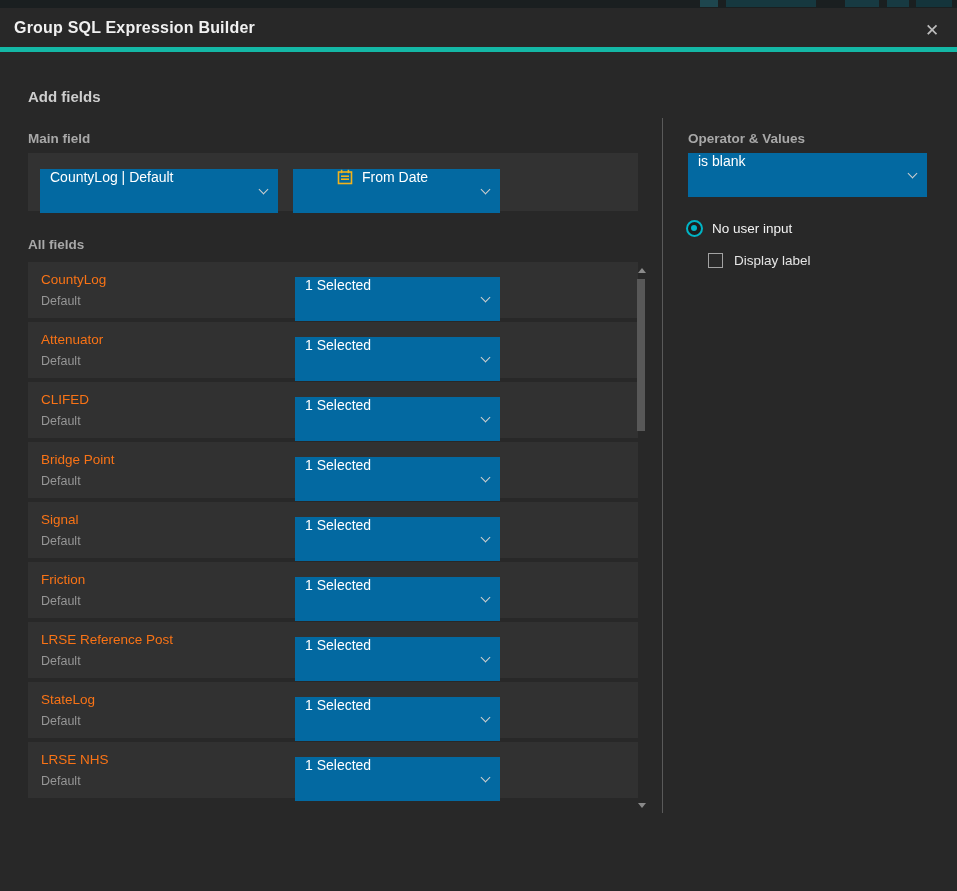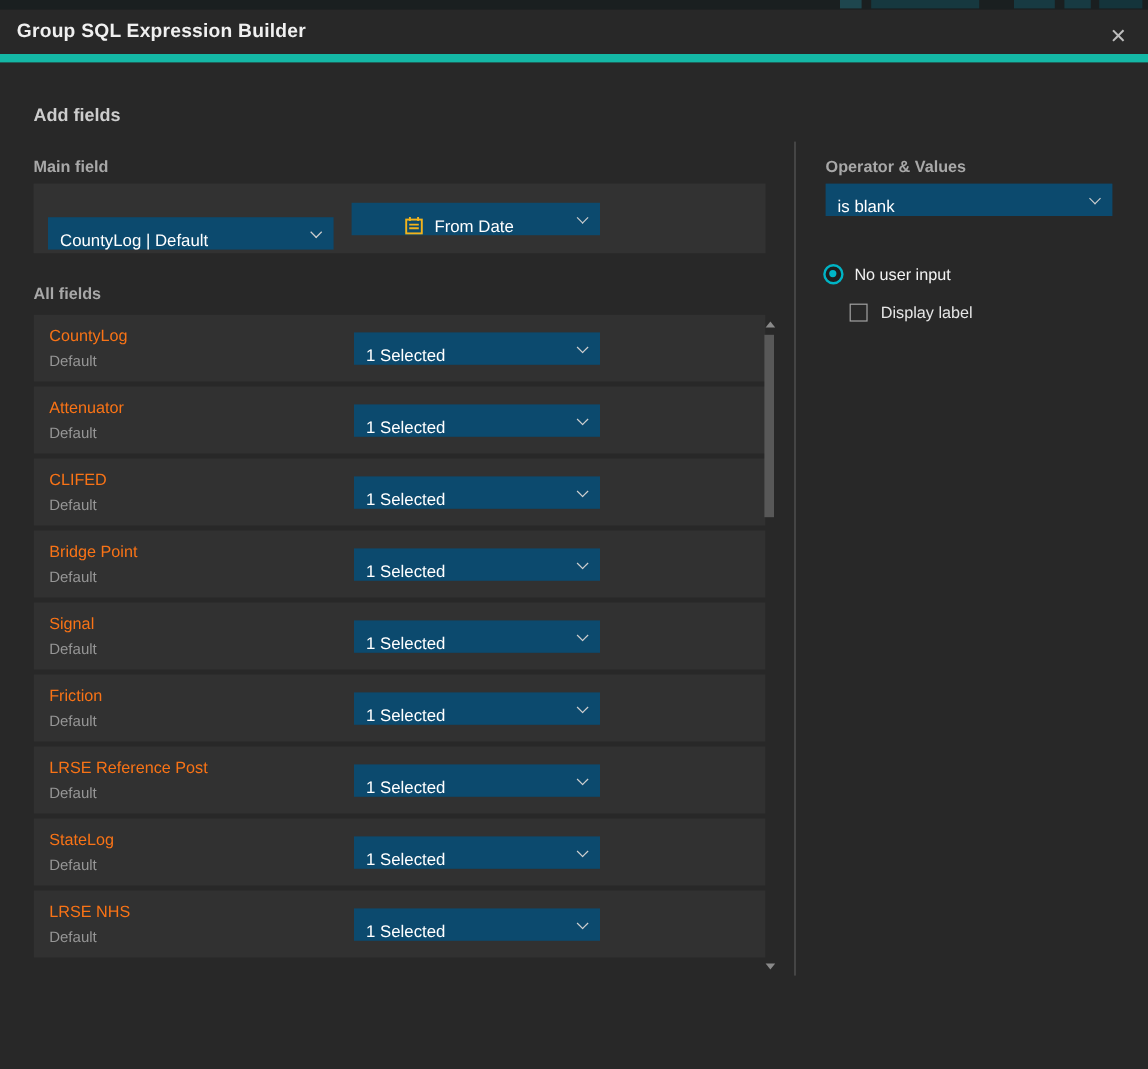--- a/index.html
+++ b/index.html
@@ -17,55 +17,55 @@
   .frag.f3 { left:845px; width:34px; }
   .frag.f4 { left:887px; width:22px; }
   .frag.f5 { left:916px; width:36px; background:#14343b; }
 
   .dialog {
     position:absolute; top:8px; left:0; width:957px; height:883px;
     background:#282828;
   }
   .dlg-header {
     position:relative; height:44px;
-    border-bottom:7px solid #14b8a6;
+    border-bottom:5px solid #14b8a6;
     display:flex; align-items:center; padding:0 14px;
   }
   .dlg-title { font-size:16px; font-weight:bold; color:#f0f0f0; letter-spacing:.2px; }
   .close-btn {
     position:absolute; right:14px; top:11px; width:22px; height:22px;
     display:flex; align-items:center; justify-content:center;
     color:#bdbdbd; font-size:17px; cursor:pointer; line-height:1;
   }
 
   .section-title { position:absolute; left:28px; top:80px; font-size:15px; font-weight:bold; color:#cdcdcd; }
 
   .sub-label { font-size:13.5px; font-weight:bold; color:#a8a8a8; }
   .lbl-main-field   { position:absolute; left:28px; top:123px; }
   .lbl-all-fields   { position:absolute; left:28px; top:229px; }
   .lbl-op-values    { position:absolute; left:688px; top:123px; }
 
   
   .select {
-    background:#0c4a6e; color:#ffffff; height:27px;
-    display:flex; align-items:flex-end; font-size:14px;
+    background:#0369a1; color:#ffffff; height:44px;
+    display:flex; align-items:flex-start; font-size:14px;
     padding:0 10px; position:relative; cursor:pointer;
   }
   .select .chev {
     position:absolute; right:11px; top:50%;
     width:7px; height:7px; margin-top:-5px;
     border-right:1.5px solid #cfcfcf; border-bottom:1.5px solid #cfcfcf;
     transform:rotate(45deg);
   }
 
   .main-panel {
     position:absolute; left:28px; top:145px; width:610px; height:58px;
     background:#323232;
   }
-  .main-panel .sel-layer { position:absolute; left:12px; top:28px; width:238px; }
+  .main-panel .sel-layer { position:absolute; left:12px; top:16px; width:238px; }
   .main-panel .sel-field { position:absolute; left:265px; top:16px; width:207px;padding-left:44px; }
   .cal-icon { width:16px; height:16px; margin-right:9px; flex:0 0 auto; }
 
   .fields-list { position:absolute; left:28px; top:254px; width:610px; height:544px; overflow:hidden; }
   .field-row {
     position:relative; height:56px; margin-bottom:4px; background:#313131;
   }
   .field-row .fname { position:absolute; left:13px; top:10px; font-size:13.5px; color:#f97316; }
   .field-row .fsub  { position:absolute; left:13px; top:32px; font-size:12.5px; color:#969696; }
   .field-row .sel-count { position:absolute; left:267px; top:15px; width:205px; }

